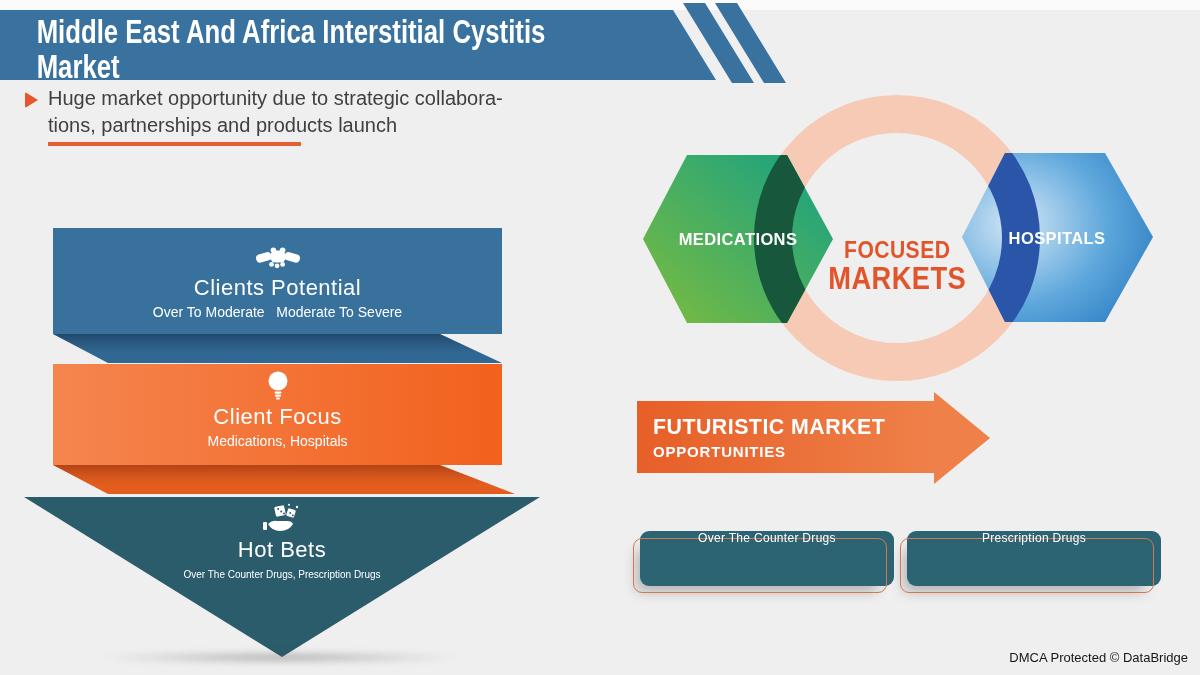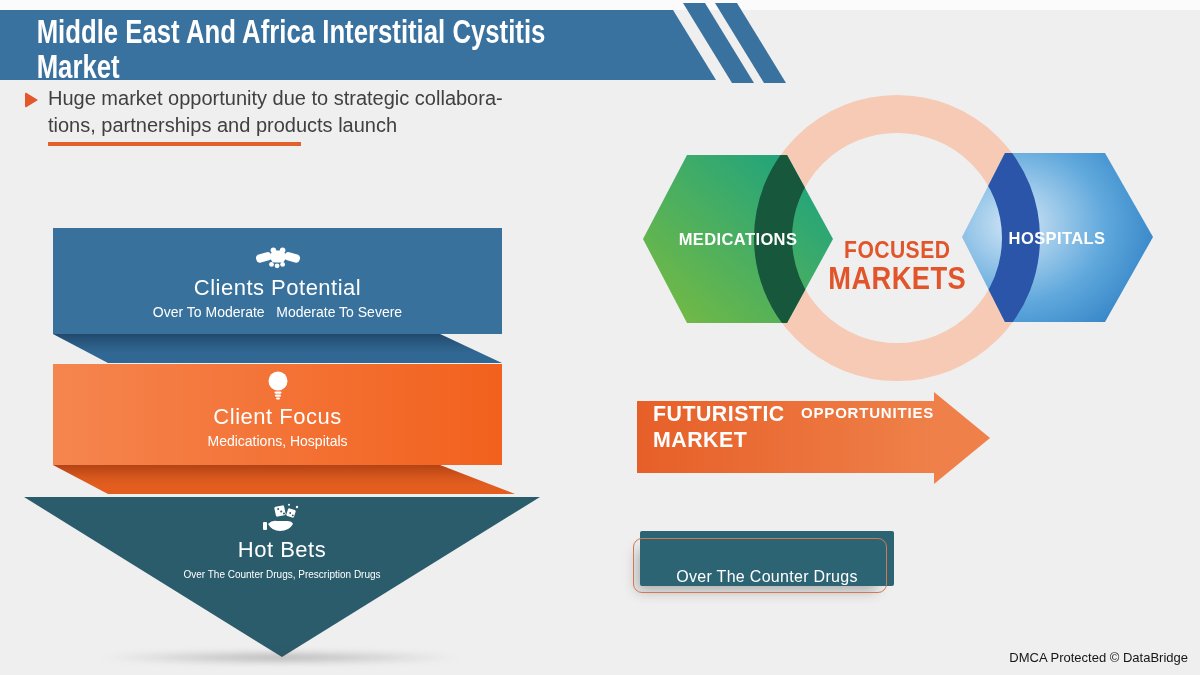--- a/index.html
+++ b/index.html
@@ -44,29 +44,29 @@
   .icon-wrap{height:34px;display:flex;align-items:flex-end;justify-content:center;}
   .ground-shadow{position:absolute;left:95px;top:651px;width:370px;height:13px;border-radius:50%;
                  background:radial-gradient(ellipse at center,rgba(70,70,70,.38) 0,rgba(70,70,70,0) 70%);filter:blur(3px);}
 
   
   .hex-cluster{position:absolute;left:620px;top:85px;}
 
   
   .fm-arrow-body{position:absolute;left:637px;top:401px;width:297px;height:72px;
                  background:linear-gradient(90deg,#e75f28 0%,#ef8049 100%);
-                 color:#fff;display:flex;flex-direction:row;justify-content:center;padding-left:16px;box-sizing:border-box;}
+                 color:#fff;display:flex;flex-direction:column;justify-content:center;padding-left:16px;box-sizing:border-box;}
   .fm-arrow-head{position:absolute;left:934px;top:392px;width:0;height:0;
                  border-top:46px solid transparent;border-bottom:46px solid transparent;border-left:56px solid #ef8049;}
   .fm-line1{font-size:22px;font-weight:bold;letter-spacing:.5px;transform:scaleX(.97);transform-origin:left;}
   .fm-line2{font-size:15px;font-weight:bold;letter-spacing:.8px;margin-top:3px;}
 
   
-  .pill{position:absolute;top:531px;width:254px;height:55px;background:#2d6474;border-radius:2px;
-        color:#fff;font-size:16px;letter-spacing:.3px;display:flex;align-items:flex-end;justify-content:center;
+  .pill{position:absolute;top:531px;width:254px;height:55px;background:#2d6474;border-radius:9px;
+        color:#fff;font-size:12px;letter-spacing:.3px;display:flex;align-items:flex-start;justify-content:center;
         z-index:0;box-shadow:-10px 12px 14px -7px rgba(0,0,0,.28);cursor:pointer;}
   .pill::before{content:"";position:absolute;left:-7px;top:7px;width:100%;height:100%;
                 border:1.5px solid #cf7a52;border-radius:9px;box-sizing:border-box;z-index:-1;}
   .pill.p1{left:640px;}
   .pill.p2{left:907px;}
 
   .dmca{position:absolute;right:12px;top:650px;font-size:13px;color:#161616;}
 </style>
 </head>
 <body>
@@ -199,16 +199,19 @@
 
   <div class="fm-arrow-body">
     <div class="fm-line1">FUTURISTIC MARKET</div>
     <div class="fm-line2">OPPORTUNITIES</div>
   </div>
   <div class="fm-arrow-head"></div>
 
   <div class="pill p1">
     <span>Over The Counter Drugs</span>
   </div>
+  <div class="pill p2">
+    <span>Prescription Drugs</span>
+  </div>
 
   <div class="dmca">DMCA Protected © DataBridge</div>
 
 </div>
 
 </body></html>

